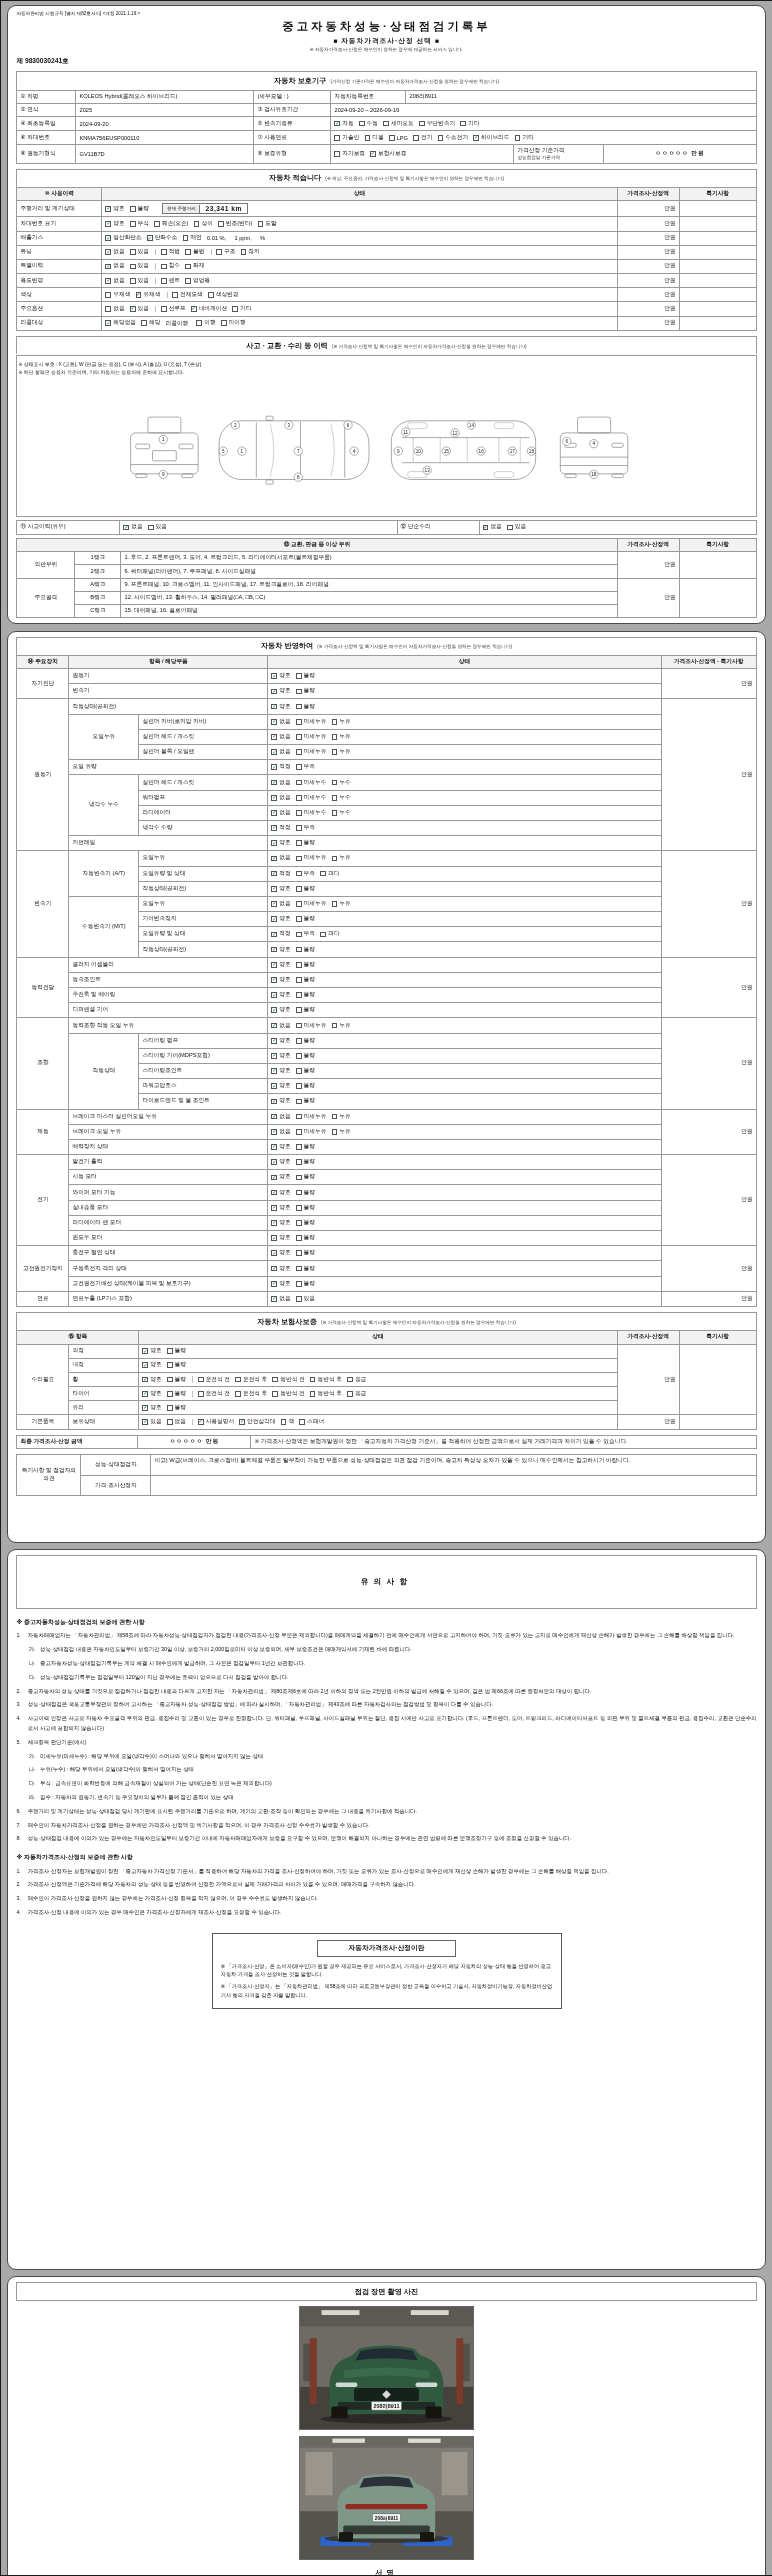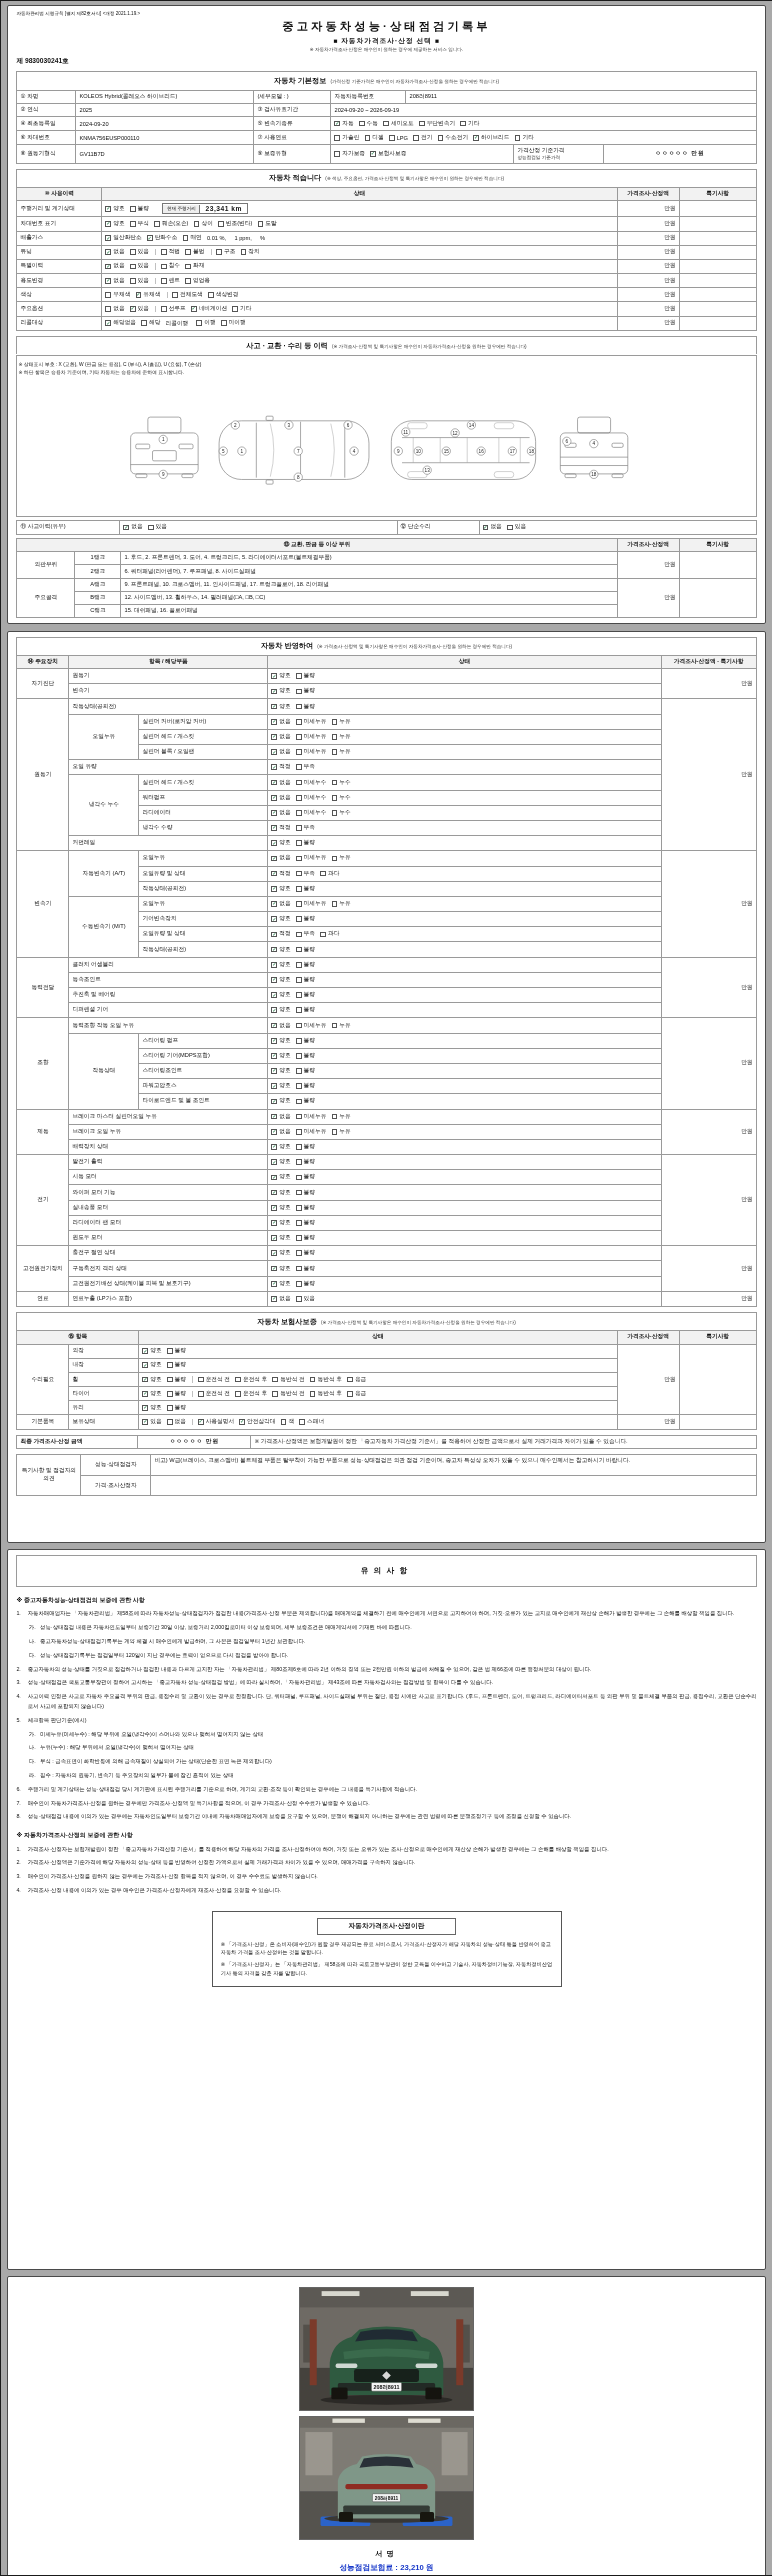--- a/index.html
+++ b/index.html
@@ -1,18 +1,18 @@
 <!DOCTYPE html>
 <html style="font-size:8.2px"><head>
 <meta charset="utf-8">
 <style>
 *{box-sizing:border-box;margin:0;padding:0}
 body{width:773px;height:2576px;background:#a9a9a9;font-family:"Liberation Sans","DejaVu Sans",sans-serif;color:#111;position:relative;overflow:hidden}
 .page{position:absolute;inset:0;border:1.5px solid #1a1a1a;padding:4.1px 6.2px;overflow:hidden}
-.card{background:#fff;border:0.8px solid #4a4a4a;border-radius:2px;padding:5.2px 8.2px;margin-bottom:6.2px;overflow:hidden}
+.card{background:#fff;border:0.8px solid #4a4a4a;border-radius:9px;padding:5.2px 8.2px;margin-bottom:6.2px;overflow:hidden}
 .small{font-size:4.6px;color:#222}
 .doc-head{position:relative;text-align:center;padding:1px 0 2.1px}
 .law-note{position:absolute;left:0;top:0;font-size:4.6px;color:#111;text-align:left}
 h1.title{font-size:11.3px;letter-spacing:3.1px;margin:7.2px 0 2.1px;font-weight:bold}
 .subtitle{font-size:6.7px;font-weight:bold;letter-spacing:1px}
 .sub-note{font-size:4.6px;margin-top:1.5px;color:#333}
 .doc-no{text-align:left;font-size:6.7px;font-weight:bold;margin:3.1px 0 2.1px}
 .sec-head{text-align:center;font-weight:bold;font-size:7.2px;padding:3.6px 2.1px;border:0.5px solid #9a9a9a;border-bottom:0;margin-top:5.2px;background:#fff}
 .sec-head .note{font-weight:normal;font-size:4.6px;margin-left:4.1px;color:#333}
 table.grid{width:100%;border-collapse:collapse;table-layout:fixed}
@@ -33,21 +33,21 @@
 .price{text-align:right !important;font-size:5.2px;color:#222}
 .legend{margin:2.1px 1px;font-size:4.9px}
 .diagram-box{border:0.5px solid #9a9a9a;padding:3.1px 0;margin:1px 0 3.1px;background:#fff}
 .diagram-box svg{display:block;margin:0 auto;height:135px}
 .fig{fill:none;stroke:#7a7a7a;stroke-width:1.4}
 .figl{fill:none;stroke:#9d9d9d;stroke-width:1}
 .dg-c{fill:#fff;stroke:#555;stroke-width:1}
 .dg-n{font-size:10px;text-anchor:middle;fill:#222}
 .final-val{font-weight:bold;font-size:6.7px;text-align:center !important;letter-spacing:1px}
 .op-text{font-size:5.4px;height:20.6px;vertical-align:top !important;line-height:1.4}
-.notice-title-box{text-align:center;font-weight:bold;font-size:7.7px;border:0.5px solid #9a9a9a;padding:10px;letter-spacing:5.2px;margin-bottom:3.1px}
+.notice-title-box{text-align:center;font-weight:bold;font-size:7.7px;border:0.5px solid #9a9a9a;padding:21px;letter-spacing:5.2px;margin-bottom:3.1px}
 .nt-head{font-weight:bold;font-size:6px;margin:9.3px 0 4.1px}
 .nt-item{display:flex;font-size:5.4px;line-height:1.8;margin:4.1px 0;color:#111}
 .nt-item.sub{margin-left:12.4px}
 .nt-no{flex:none;width:11.3px}
 .nt-tx{flex:1}
 .info-box{border:0.8px solid #555;margin:15.5px auto 5.2px;width:350px;padding:6.2px 8.2px;background:#fff}
 .info-title{width:139px;margin:0 auto 5.2px;border:0.5px solid #666;text-align:center;padding:2.6px;font-weight:bold;font-size:6.7px}
 .info-para{font-size:5.2px;line-height:1.65;margin:3.1px 0}
 .photo{width:175px;height:124px;margin:5.2px auto;border:0.5px solid #666;overflow:hidden;background:#555}
 .photo svg{width:100%;height:100%;display:block}
@@ -65,21 +65,21 @@
   <div class="card">
     <div class="doc-head">
       <div class="law-note">자동차관리법 시행규칙 [별지 제82호서식] &lt;개정 2021.1.19.&gt;</div>
       <h1 class="title">중고자동차성능·상태점검기록부</h1>
       <div class="subtitle">■ 자동차가격조사·산정 선택 ■</div>
       <div class="sub-note">※ 자동차가격조사·산정은 매수인이 원하는 경우에 제공하는 서비스 입니다.</div>
     </div>
     <div class="doc-no">제 9830030241호</div>
 
     <div class="sec-head">
-      <span>자동차 기본정보</span><span class="note">(가격산정 기준가격은 매수인이 자동차가격조사·산정을 원하는 경우에만 적습니다)</span>
+      <span>자동차 보호기구</span><span class="note">(가격산정 기준가격은 매수인이 자동차가격조사·산정을 원하는 경우에만 적습니다)</span>
     </div>
     <table class="grid">
       <colgroup>
           <col style="width:59px">
           <col style="width:178px">
           <col style="width:77px">
           <col style="width:75px">
           <col style="width:108px">
           <col style="width:90px">
           <col>
@@ -1282,20 +1282,23 @@
         </div>
       </div>
     <div class="info-box">
       <div class="info-title">자동차가격조사·산정이란</div>
       <p class="info-para">※ 「가격조사·산정」은 소비자(매수인)가 원할 경우 제공되는 유료 서비스로서, 가격조사·산정자가 해당 자동차의 성능·상태 등을 반영하여 중고자동차 가격을 조사·산정하는 것을 말합니다.</p>
       <p class="info-para">※ 「가격조사·산정자」는 「자동차관리법」 제58조에 따라 국토교통부장관이 정한 교육을 이수하고 기술사, 자동차정비기능장, 자동차정비산업기사 등의 자격을 갖춘 자를 말합니다.</p>
     </div>
   </div>
 
   <div class="card">
+    <div class="sec-head photo-head">
+      <span>점검 장면 촬영 사진</span>
+    </div>
 
     <div class="photo">
       <svg viewBox="0 0 320 230" preserveAspectRatio="xMidYMid slice">
         <rect x="0" y="0" width="320" height="150" fill="#6e6a64"></rect>
         <rect x="0" y="0" width="320" height="38" fill="#5c5954"></rect>
         <rect x="40" y="8" width="70" height="9" fill="#d8d8cf"></rect>
         <rect x="205" y="8" width="70" height="9" fill="#d8d8cf"></rect>
         <rect x="0" y="150" width="320" height="80" fill="#45423d"></rect>
         <rect x="6" y="70" width="22" height="70" fill="#54504a"></rect>
         <rect x="292" y="70" width="22" height="70" fill="#54504a"></rect>

